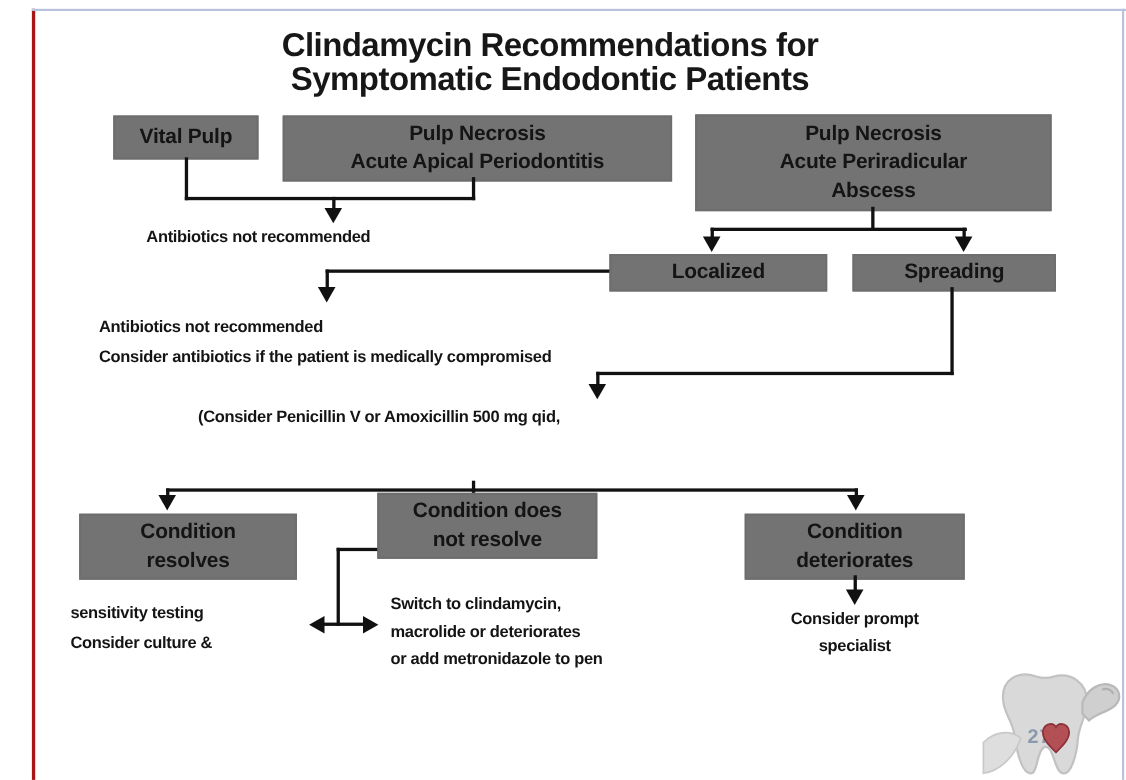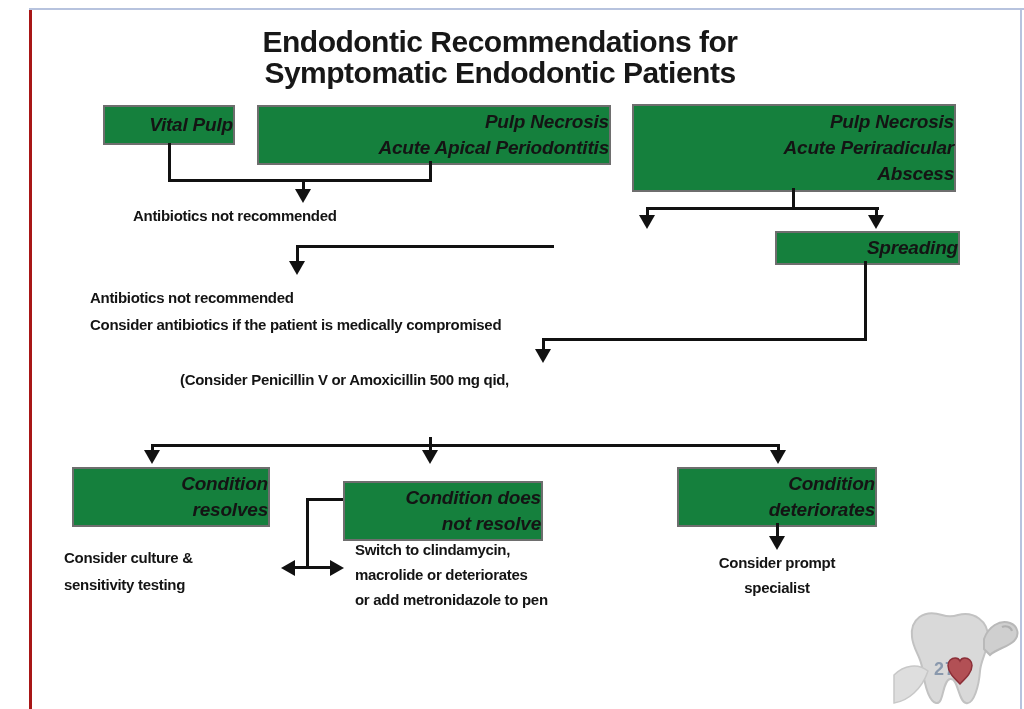--- a/index.html
+++ b/index.html
@@ -2,23 +2,23 @@
 <html><head>
 <meta charset="utf-8">
 <style>
   html,body{margin:0;padding:0;background:#ffffff;}
   .slide{
     position:relative;width:1024px;height:709px;background:#ffffff;overflow:hidden;
     font-family:"Liberation Sans","DejaVu Sans",sans-serif;font-weight:bold;color:#141414;
   }
   .title{position:absolute;left:0;top:26px;width:1000px;text-align:center;
     font-size:30px;line-height:31px;letter-spacing:-0.5px;color:#171717;}
-  .fbox{position:absolute;background:#15803d;border:2px solid #6e6e6e;
-    display:flex;flex-direction:column;align-items:flex-end;justify-content:center;
-    font-size:19px;line-height:26px;letter-spacing:-0.2px;text-align:center;font-style:italic;}
+  .fbox{position:absolute;background:#737373;border:2px solid #6e6e6e;
+    display:flex;flex-direction:column;align-items:center;justify-content:center;
+    font-size:19px;line-height:26px;letter-spacing:-0.2px;text-align:center;}
   .note{position:absolute;font-size:15px;line-height:27px;letter-spacing:-0.3px;}
   .ln{position:absolute;background:#111;}
   .ah-down{position:absolute;width:0;height:0;border-left:8px solid transparent;
     border-right:8px solid transparent;border-top:14px solid #111;}
   .ah-left{position:absolute;width:0;height:0;border-top:8px solid transparent;
     border-bottom:8px solid transparent;border-right:14px solid #111;}
   .ah-right{position:absolute;width:0;height:0;border-top:8px solid transparent;
     border-bottom:8px solid transparent;border-left:14px solid #111;}
   .frame-left{position:absolute;left:29px;top:8px;width:3px;height:701px;background:#a81616;}
   .frame-top{position:absolute;left:29px;top:8px;width:995px;height:2px;background:#b7c3de;}
@@ -31,21 +31,21 @@
 </head>
 <body>
 
 <div class="slide">
 
   <div class="frame-left"></div>
   <div class="frame-top"></div>
   <div class="frame-right"></div>
 
   <div class="title">
-    <div>Endodontic Recommendations for</div>
+    <div>Clindamycin Recommendations for</div>
     <div>Symptomatic Endodontic Patients</div>
   </div>
 
   <div class="fbox" style="left:103px;top:105px;width:128px;height:36px;">
     <div>Vital Pulp</div>
   </div>
 
   <div class="fbox" style="left:257px;top:105px;width:350px;height:56px;">
     <div>Pulp Necrosis</div>
     <div>Acute Apical Periodontitis</div>
@@ -65,20 +65,23 @@
 
   <div class="note" style="left:133px;top:202px;">Antibiotics not recommended</div>
 
   <div class="ln" style="left:792px;top:188px;width:3px;height:22px;"></div>
   <div class="ln" style="left:646px;top:207px;width:233px;height:3px;"></div>
   <div class="ln" style="left:646px;top:207px;width:3px;height:10px;"></div>
   <div class="ah-down" style="left:639px;top:215px;"></div>
   <div class="ln" style="left:875px;top:207px;width:3px;height:10px;"></div>
   <div class="ah-down" style="left:868px;top:215px;"></div>
 
+  <div class="fbox" style="left:554px;top:231px;width:194px;height:30px;">
+    <div>Localized</div>
+  </div>
   <div class="fbox" style="left:775px;top:231px;width:181px;height:30px;">
     <div>Spreading</div>
   </div>
 
   <div class="ln" style="left:296px;top:245px;width:258px;height:3px;"></div>
   <div class="ln" style="left:296px;top:245px;width:3px;height:18px;"></div>
   <div class="ah-down" style="left:289px;top:261px;"></div>
 
   <div class="note" style="left:90px;top:284px;">
     <div>Antibiotics not recommended</div>
@@ -100,38 +103,38 @@
   <div class="ah-down" style="left:144px;top:450px;"></div>
   <div class="ln" style="left:429px;top:444px;width:3px;height:8px;"></div>
   <div class="ah-down" style="left:422px;top:450px;"></div>
   <div class="ln" style="left:777px;top:444px;width:3px;height:8px;"></div>
   <div class="ah-down" style="left:770px;top:450px;"></div>
 
   <div class="fbox" style="left:72px;top:467px;width:194px;height:56px;">
     <div>Condition</div>
     <div>resolves</div>
   </div>
-  <div class="fbox" style="left:343px;top:481px;width:196px;height:56px;">
+  <div class="fbox" style="left:343px;top:448px;width:196px;height:56px;">
     <div>Condition does</div>
     <div>not resolve</div>
   </div>
   <div class="fbox" style="left:677px;top:467px;width:196px;height:56px;">
     <div>Condition</div>
     <div>deteriorates</div>
   </div>
 
   <div class="ln" style="left:306px;top:498px;width:37px;height:3px;"></div>
   <div class="ln" style="left:306px;top:498px;width:3px;height:71px;"></div>
   <div class="ln" style="left:294px;top:566px;width:38px;height:3px;"></div>
   <div class="ah-left" style="left:281px;top:560px;"></div>
   <div class="ah-right" style="left:330px;top:560px;"></div>
 
   <div class="note" style="left:64px;top:544px;">
+    <div>sensitivity testing</div>
     <div>Consider culture &amp;</div>
-    <div>sensitivity testing</div>
   </div>
 
   <div class="note" style="left:355px;top:537px;line-height:25px;">
     <div>Switch to clindamycin,</div>
     <div>macrolide or deteriorates</div>
     <div>or add metronidazole to pen</div>
   </div>
 
   <div class="ln" style="left:776px;top:523px;width:3px;height:15px;"></div>
   <div class="ah-down" style="left:769px;top:536px;"></div>

